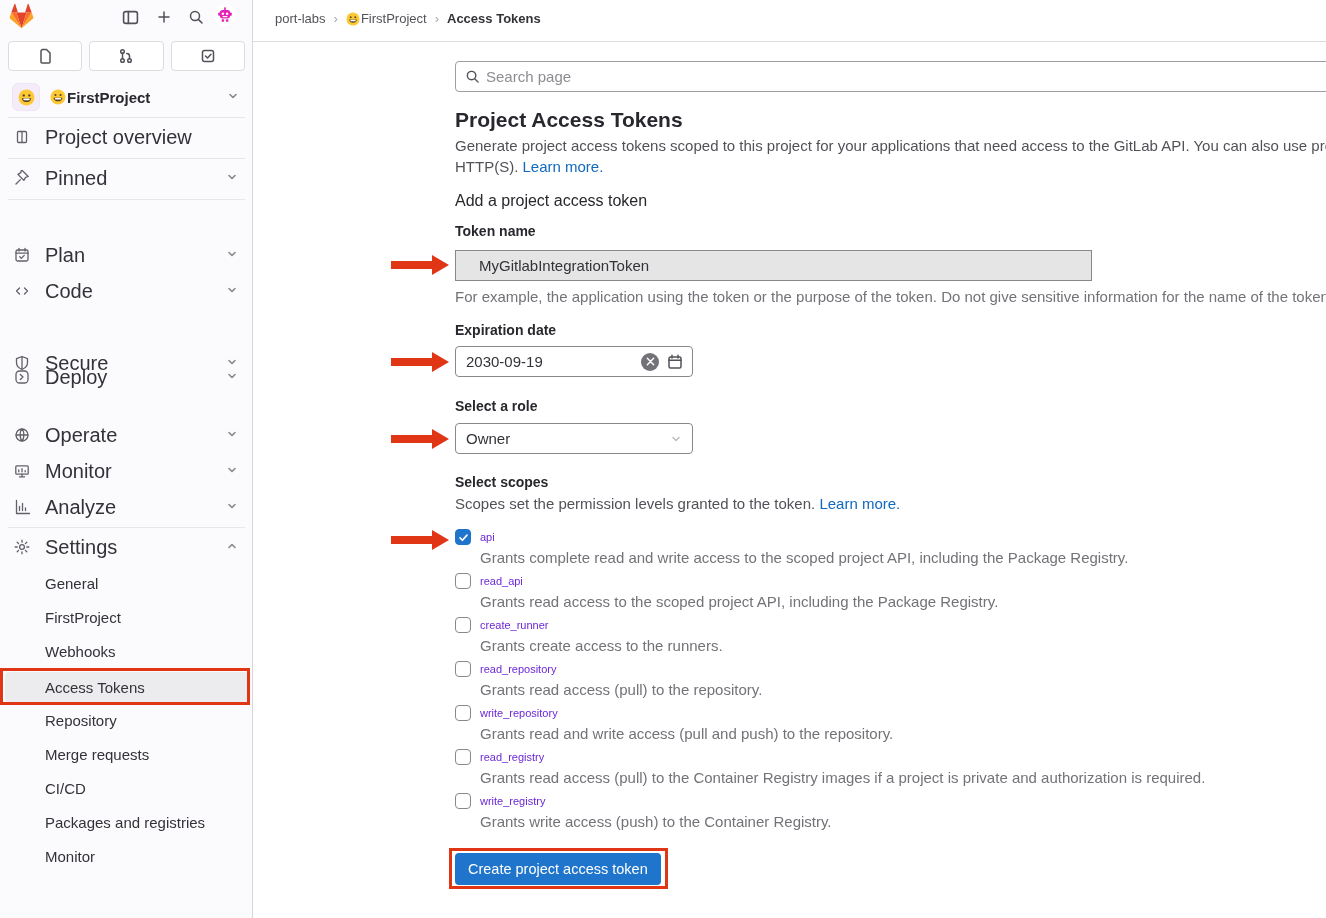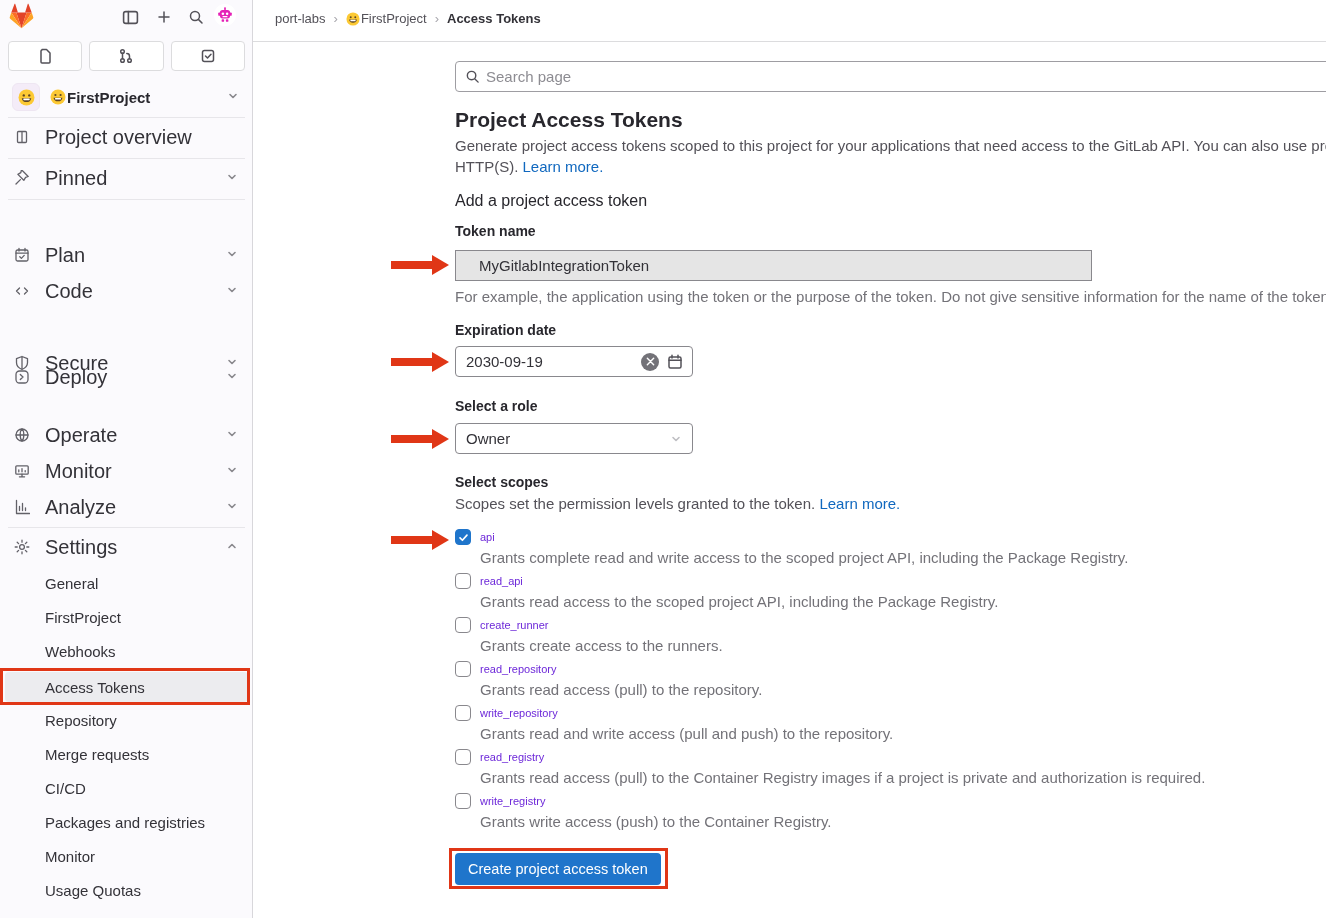--- a/index.html
+++ b/index.html
@@ -297,23 +297,20 @@
       </div>
     <div class="sub-row" style="top:773px">
         <span class="slabel">CI/CD</span>
       </div>
     <div class="sub-row" style="top:807px">
         <span class="slabel">Packages and registries</span>
       </div>
     <div class="sub-row" style="top:841px">
         <span class="slabel">Monitor</span>
       </div>
-    <div class="sub-row" style="top:875px">
-        <span class="slabel">Usage Quotas</span>
-      </div>
 
     <div class="anno-box-sidebar"></div>
   </div>
 
   <div class="breadcrumb">
     <span>port-labs</span>
     <span class="sep">›</span>
     <span style="display:flex;align-items:center;gap:1px">
       <svg width="14" height="14" viewBox="0 0 16 16">
         <circle cx="8" cy="8" r="7.5" fill="#fcc934"></circle>

